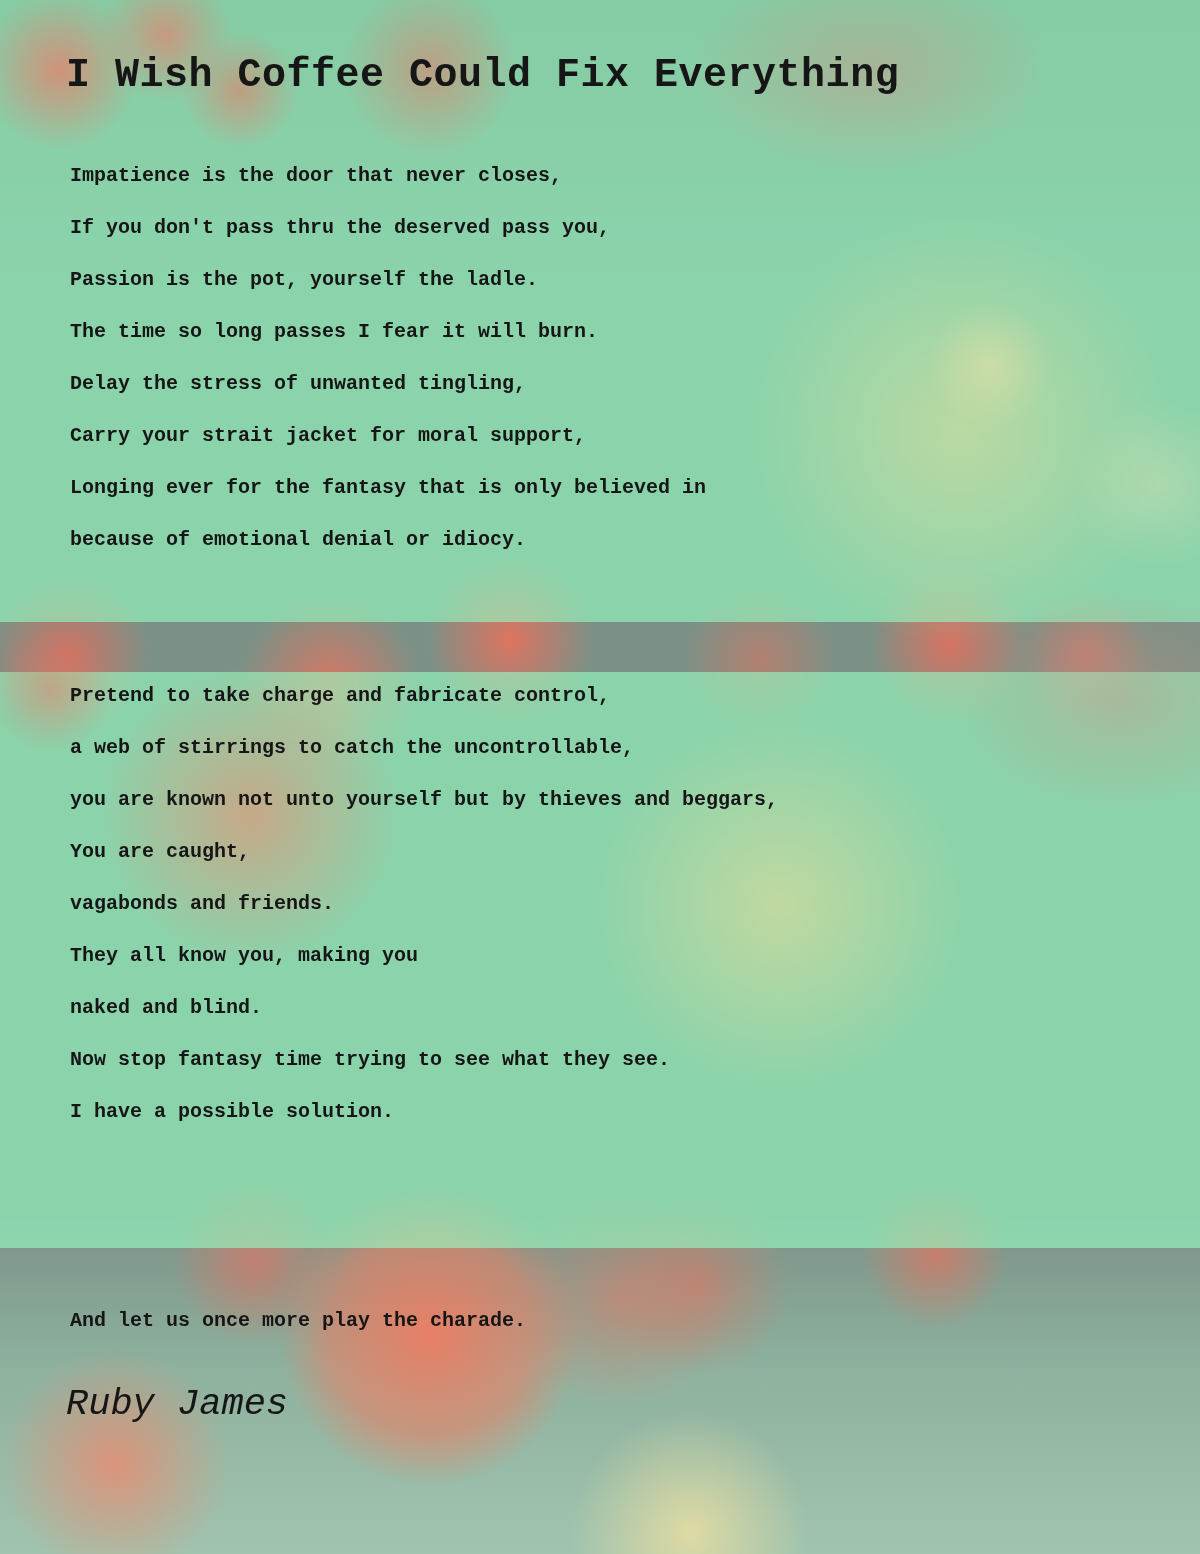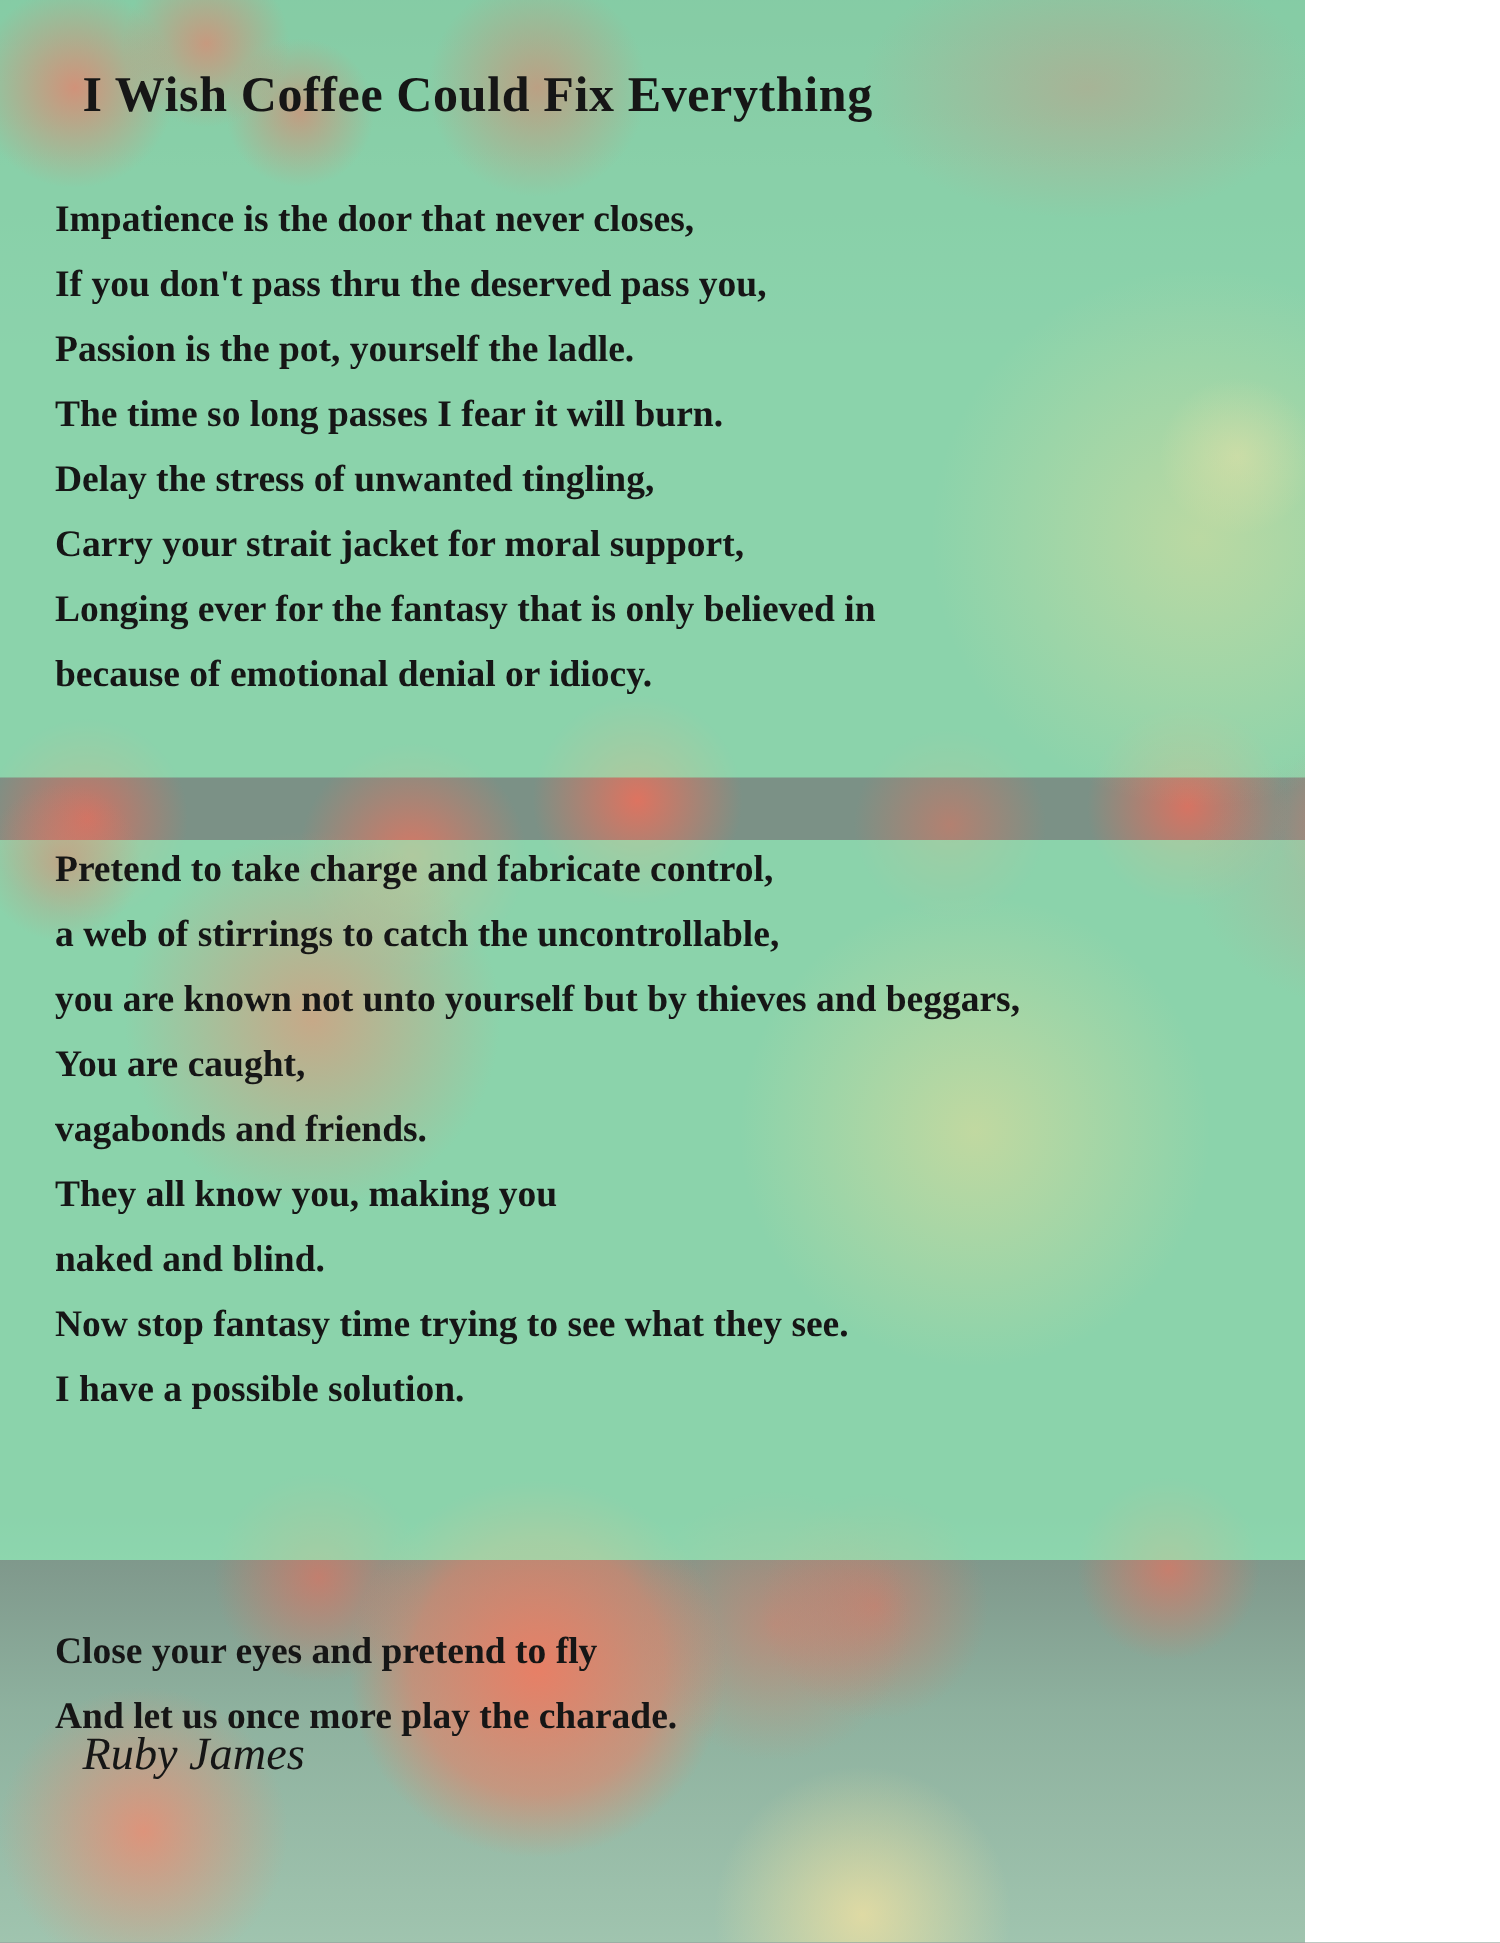--- a/index.html
+++ b/index.html
@@ -1,20 +1,20 @@
 <!DOCTYPE html>
 <html style="--text-color: #161616; --band-tint: rgba(150,255,196,0.6);"><head>
 <meta charset="utf-8">
 <style>
   html,body{margin:0;padding:0;}
   .page{
     position:relative;
-    width:1044px;height:1554px;
+    width:1200px;height:1554px;
     overflow:hidden;
-    font-family:Liberation Serif, serif;
+    font-family:Liberation Mono, monospace;
     background:#7b9186;
   }
   
   .bokeh-base{
     position:absolute;inset:0;z-index:0;
     background-color:#7b9186;
     background-image:
       radial-gradient(circle 230px at 1395px 1505px, rgba(252,236,170,0.9) 0%, rgba(252,236,170,0.5) 45%, rgba(252,236,170,0) 72%),
       radial-gradient(circle 170px at 690px 1532px, rgba(250,228,160,0.7) 0%, rgba(250,228,160,0) 70%),
       radial-gradient(circle 210px at 430px 1335px, rgba(236,125,99,0.95) 0%, rgba(236,125,99,0.55) 48%, rgba(236,125,99,0) 72%),
@@ -51,21 +51,21 @@
       radial-gradient(circle 270px at 780px 905px, rgba(246,222,150,0.5) 0%, rgba(246,222,150,0) 70%),
       radial-gradient(circle 215px at 250px 815px, rgba(238,140,112,0.6) 0%, rgba(238,140,112,0) 70%),
       radial-gradient(circle 90px at 50px 690px,  rgba(230,120,100,0.45) 0%, rgba(230,120,100,0) 70%),
       radial-gradient(ellipse 240px 160px at 1120px 700px, rgba(214,140,128,0.35) 0%, rgba(214,140,128,0) 70%);
   }
   .text-layer{position:absolute;inset:0;z-index:3;color:var(--text-color,#161616);}
   .title{
     position:absolute;left:66px;top:52px;margin:0;
     font-size:40px;font-weight:bold;line-height:48px;letter-spacing:0.5px;
   }
-  .stanza{position:absolute;left:44px;font-size:30px;font-weight:bold;line-height:52px;white-space:nowrap;}
+  .stanza{position:absolute;left:70px;font-size:20px;font-weight:bold;line-height:52px;white-space:nowrap;}
   .stanza1{top:150px;}
   .stanza2{top:670px;}
   .stanza3{top:1295px;}
   .author{
     position:absolute;left:66px;top:1382px;
     font-size:37px;font-style:italic;font-weight:normal;line-height:44px;
     color:var(--text-color,#161616);
   }
 </style>
 </head>
@@ -94,18 +94,17 @@
         <div class="poem-line">a web of stirrings to catch the uncontrollable,</div>
         <div class="poem-line">you are known not unto yourself but by thieves and beggars,</div>
         <div class="poem-line">You are caught,</div>
         <div class="poem-line">vagabonds and friends.</div>
         <div class="poem-line">They all know you, making you</div>
         <div class="poem-line">naked and blind.</div>
         <div class="poem-line">Now stop fantasy time trying to see what they see.</div>
         <div class="poem-line">I have a possible solution.</div>
       </div>
     <div class="stanza stanza3">
-        <div class="poem-line">Close your eyes and pretend to fly</div>
         <div class="poem-line">And let us once more play the charade.</div>
       </div>
     <div class="author">Ruby James</div>
   </div>
 </div>
 
 </body></html>

